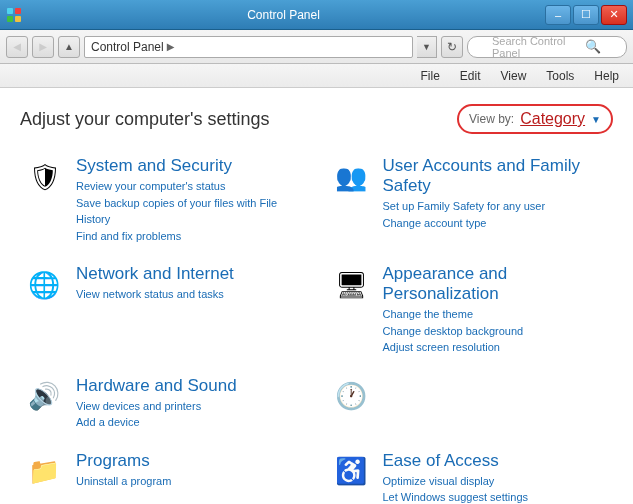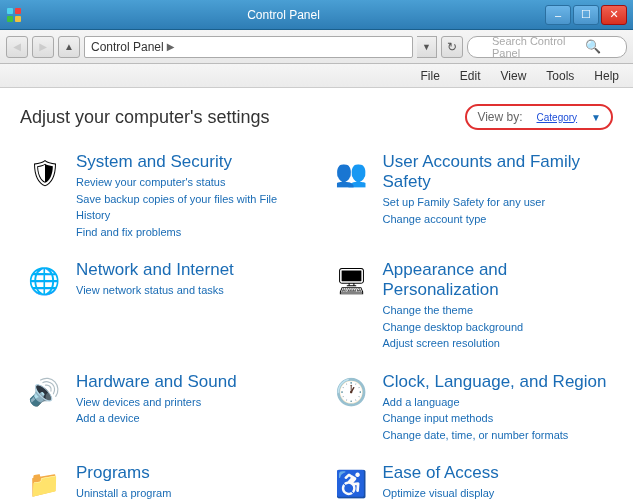--- a/index.html
+++ b/index.html
@@ -178,29 +178,29 @@
       margin-bottom: 16px;
     }
     .adjust-title {
       font-size: 18px;
       font-weight: 300;
       color: #333;
     }
     .view-by {
       display: flex;
       align-items: center;
-      gap: 14px;
+      gap: 6px;
       font-size: 12px;
       color: #333;
       border: 2px solid #e03030;
       border-radius: 20px;
       padding: 4px 10px;
     }
     .view-by-label { color: #666; }
-    .view-by-value { color: #1d4ed8; font-size: 10px; text-decoration: underline; }
+    .view-by-value { color: #b91c1c; font-size: 16px; text-decoration: underline; }
     .view-by-arrow { color: #1a6cb5; font-size: 10px; }
 
     
     .categories-grid {
       display: grid;
       grid-template-columns: 1fr 1fr;
       gap: 8px 20px;
       flex: 1;
     }
 
@@ -339,26 +339,20 @@
       <div class="category-item">
         <div class="cat-icon" style="font-size: 26px;">🔊</div>
         <div class="cat-content">
           <div class="cat-title">Hardware and Sound</div>
           <span class="cat-link">View devices and printers</span>
           <span class="cat-link">Add a device</span>
         </div>
       </div>
       <div class="category-item">
         <div class="cat-icon" style="font-size: 26px;">🕐</div>
-        <div class="cat-content">
-          <div class="cat-title">Clock, Language, and Region</div>
-          <span class="cat-link">Add a language</span>
-          <span class="cat-link">Change input methods</span>
-          <span class="cat-link">Change date, time, or number formats</span>
-        </div>
       </div>
       <div class="category-item">
         <div class="cat-icon" style="font-size: 26px;">📁</div>
         <div class="cat-content">
           <div class="cat-title">Programs</div>
           <span class="cat-link">Uninstall a program</span>
         </div>
       </div>
       <div class="category-item">
         <div class="cat-icon" style="font-size: 26px;">♿</div>

